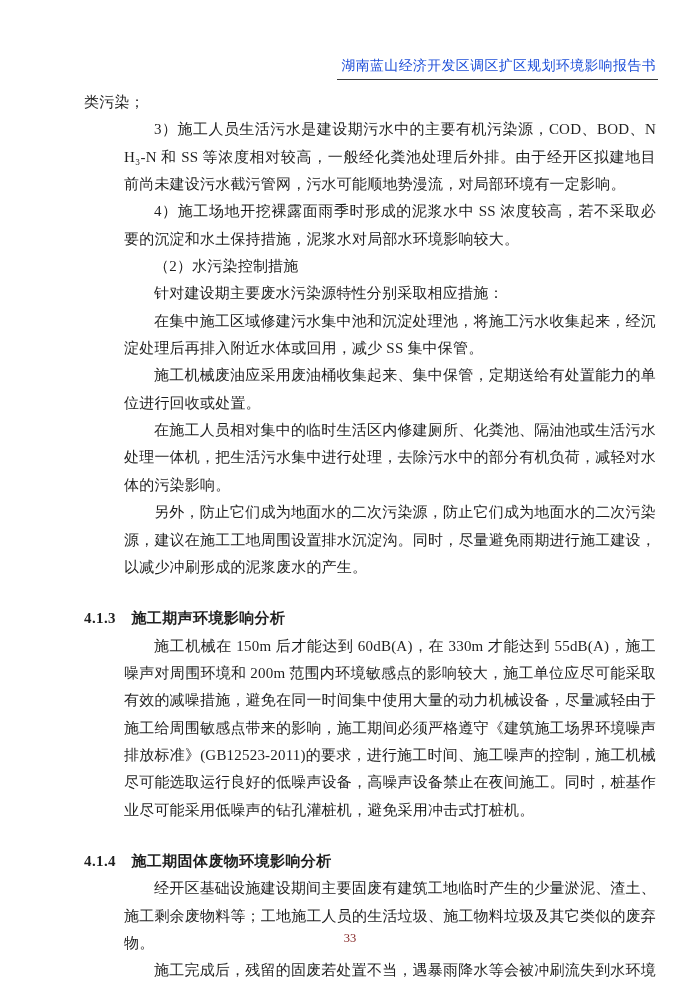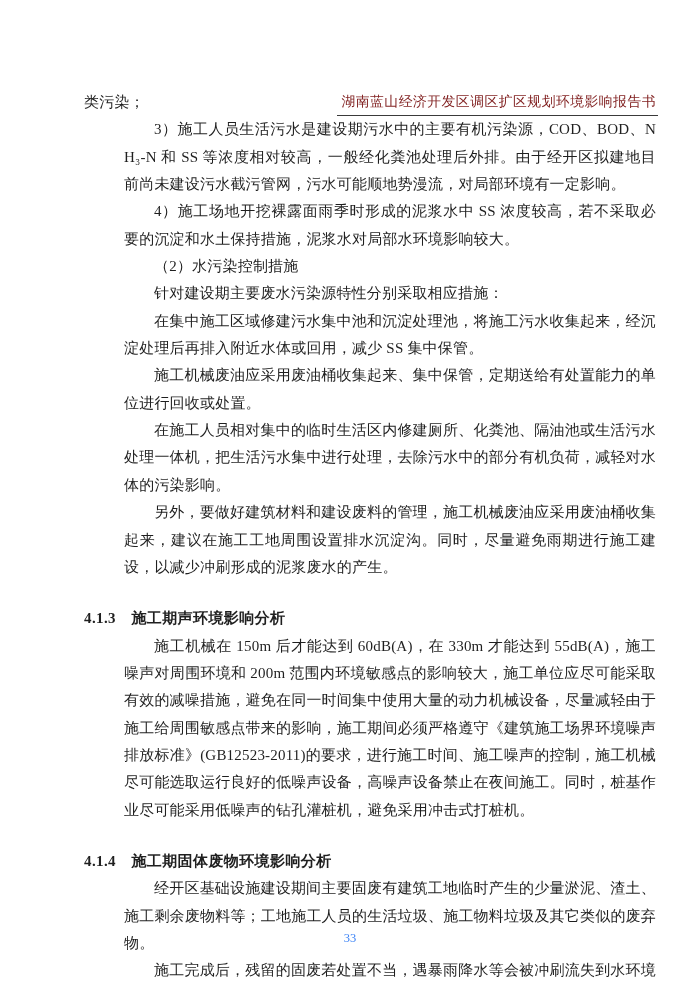--- a/index.html
+++ b/index.html
@@ -21,25 +21,24 @@
     position: absolute;
     top: 56px;
     left: 84px;
     right: 42px;
     text-align: right;
   }
   .header-title {
     display: inline-block;
     font-size: 13.8px;
     line-height: 20px;
-    color: #7f1d1d;
+    color: #1d4ed8;
     letter-spacing: 0.5px;
     border-bottom: 1.4px solid #3a3a3a;
     padding: 0 2px 3px 4px;
-    margin-top: 36px;
   }
   .doc-body {
     position: absolute;
     top: 89px;
     left: 84px;
     width: 572px;
   }
   .para {
     margin: 0;
     font-size: 15px;
@@ -65,42 +64,42 @@
   }
   .footer {
     position: absolute;
     bottom: 44px;
     left: 0;
     width: 100%;
     text-align: center;
   }
   .page-number {
     font-size: 12.5px;
-    color: #3b82f6;
+    color: #7f1d1d;
   }
 </style>
 </head>
 <body>
 
 <div class="page">
 
   <div class="header">
     <span class="header-title">湖南蓝山经济开发区调区扩区规划环境影响报告书</span>
   </div>
 
   <div class="doc-body">
       <p class="para plain">类污染；</p>
       <p class="para indent">3）施工人员生活污水是建设期污水中的主要有机污染源，COD、BOD、NH₃-N 和 SS 等浓度相对较高，一般经化粪池处理后外排。由于经开区拟建地目前尚未建设污水截污管网，污水可能顺地势漫流，对局部环境有一定影响。</p>
       <p class="para indent">4）施工场地开挖裸露面雨季时形成的泥浆水中 SS 浓度较高，若不采取必要的沉淀和水土保持措施，泥浆水对局部水环境影响较大。</p>
       <p class="para indent">（2）水污染控制措施</p>
       <p class="para indent">针对建设期主要废水污染源特性分别采取相应措施：</p>
       <p class="para indent">在集中施工区域修建污水集中池和沉淀处理池，将施工污水收集起来，经沉淀处理后再排入附近水体或回用，减少 SS 集中保管。</p>
       <p class="para indent">施工机械废油应采用废油桶收集起来、集中保管，定期送给有处置能力的单位进行回收或处置。</p>
       <p class="para indent">在施工人员相对集中的临时生活区内修建厕所、化粪池、隔油池或生活污水处理一体机，把生活污水集中进行处理，去除污水中的部分有机负荷，减轻对水体的污染影响。</p>
-      <p class="para indent">另外，要做好建筑材料和建设废料的管理，施工机械废油应采用废油桶收集起来，建议在施工工地周围设置排水沉淀沟。同时，尽量避免雨期进行施工建设，以减少冲刷形成的泥浆废水的产生。</p>
+      <p class="para indent">另外，防止它们成为地面水的二次污染源，防止它们成为地面水的二次污染源，建议在施工工地周围设置排水沉淀沟。同时，尽量避免雨期进行施工建设，以减少冲刷形成的泥浆废水的产生。</p>
       <p class="para heading">4.1.3　施工期声环境影响分析</p>
       <p class="para indent">施工机械在 150m 后才能达到 60dB(A)，在 330m 才能达到 55dB(A)，施工噪声对周围环境和 200m 范围内环境敏感点的影响较大，施工单位应尽可能采取有效的减噪措施，避免在同一时间集中使用大量的动力机械设备，尽量减轻由于施工给周围敏感点带来的影响，施工期间必须严格遵守《建筑施工场界环境噪声排放标准》(GB12523-2011)的要求，进行施工时间、施工噪声的控制，施工机械尽可能选取运行良好的低噪声设备，高噪声设备禁止在夜间施工。同时，桩基作业尽可能采用低噪声的钻孔灌桩机，避免采用冲击式打桩机。</p>
       <p class="para heading">4.1.4　施工期固体废物环境影响分析</p>
       <p class="para indent">经开区基础设施建设期间主要固废有建筑工地临时产生的少量淤泥、渣土、施工剩余废物料等；工地施工人员的生活垃圾、施工物料垃圾及其它类似的废弃物。</p>
       <p class="para indent">施工完成后，残留的固废若处置不当，遇暴雨降水等会被冲刷流失到水环境中造成</p>
     </div>
 
   <div class="footer">
     <span class="page-number">33</span>
   </div>

